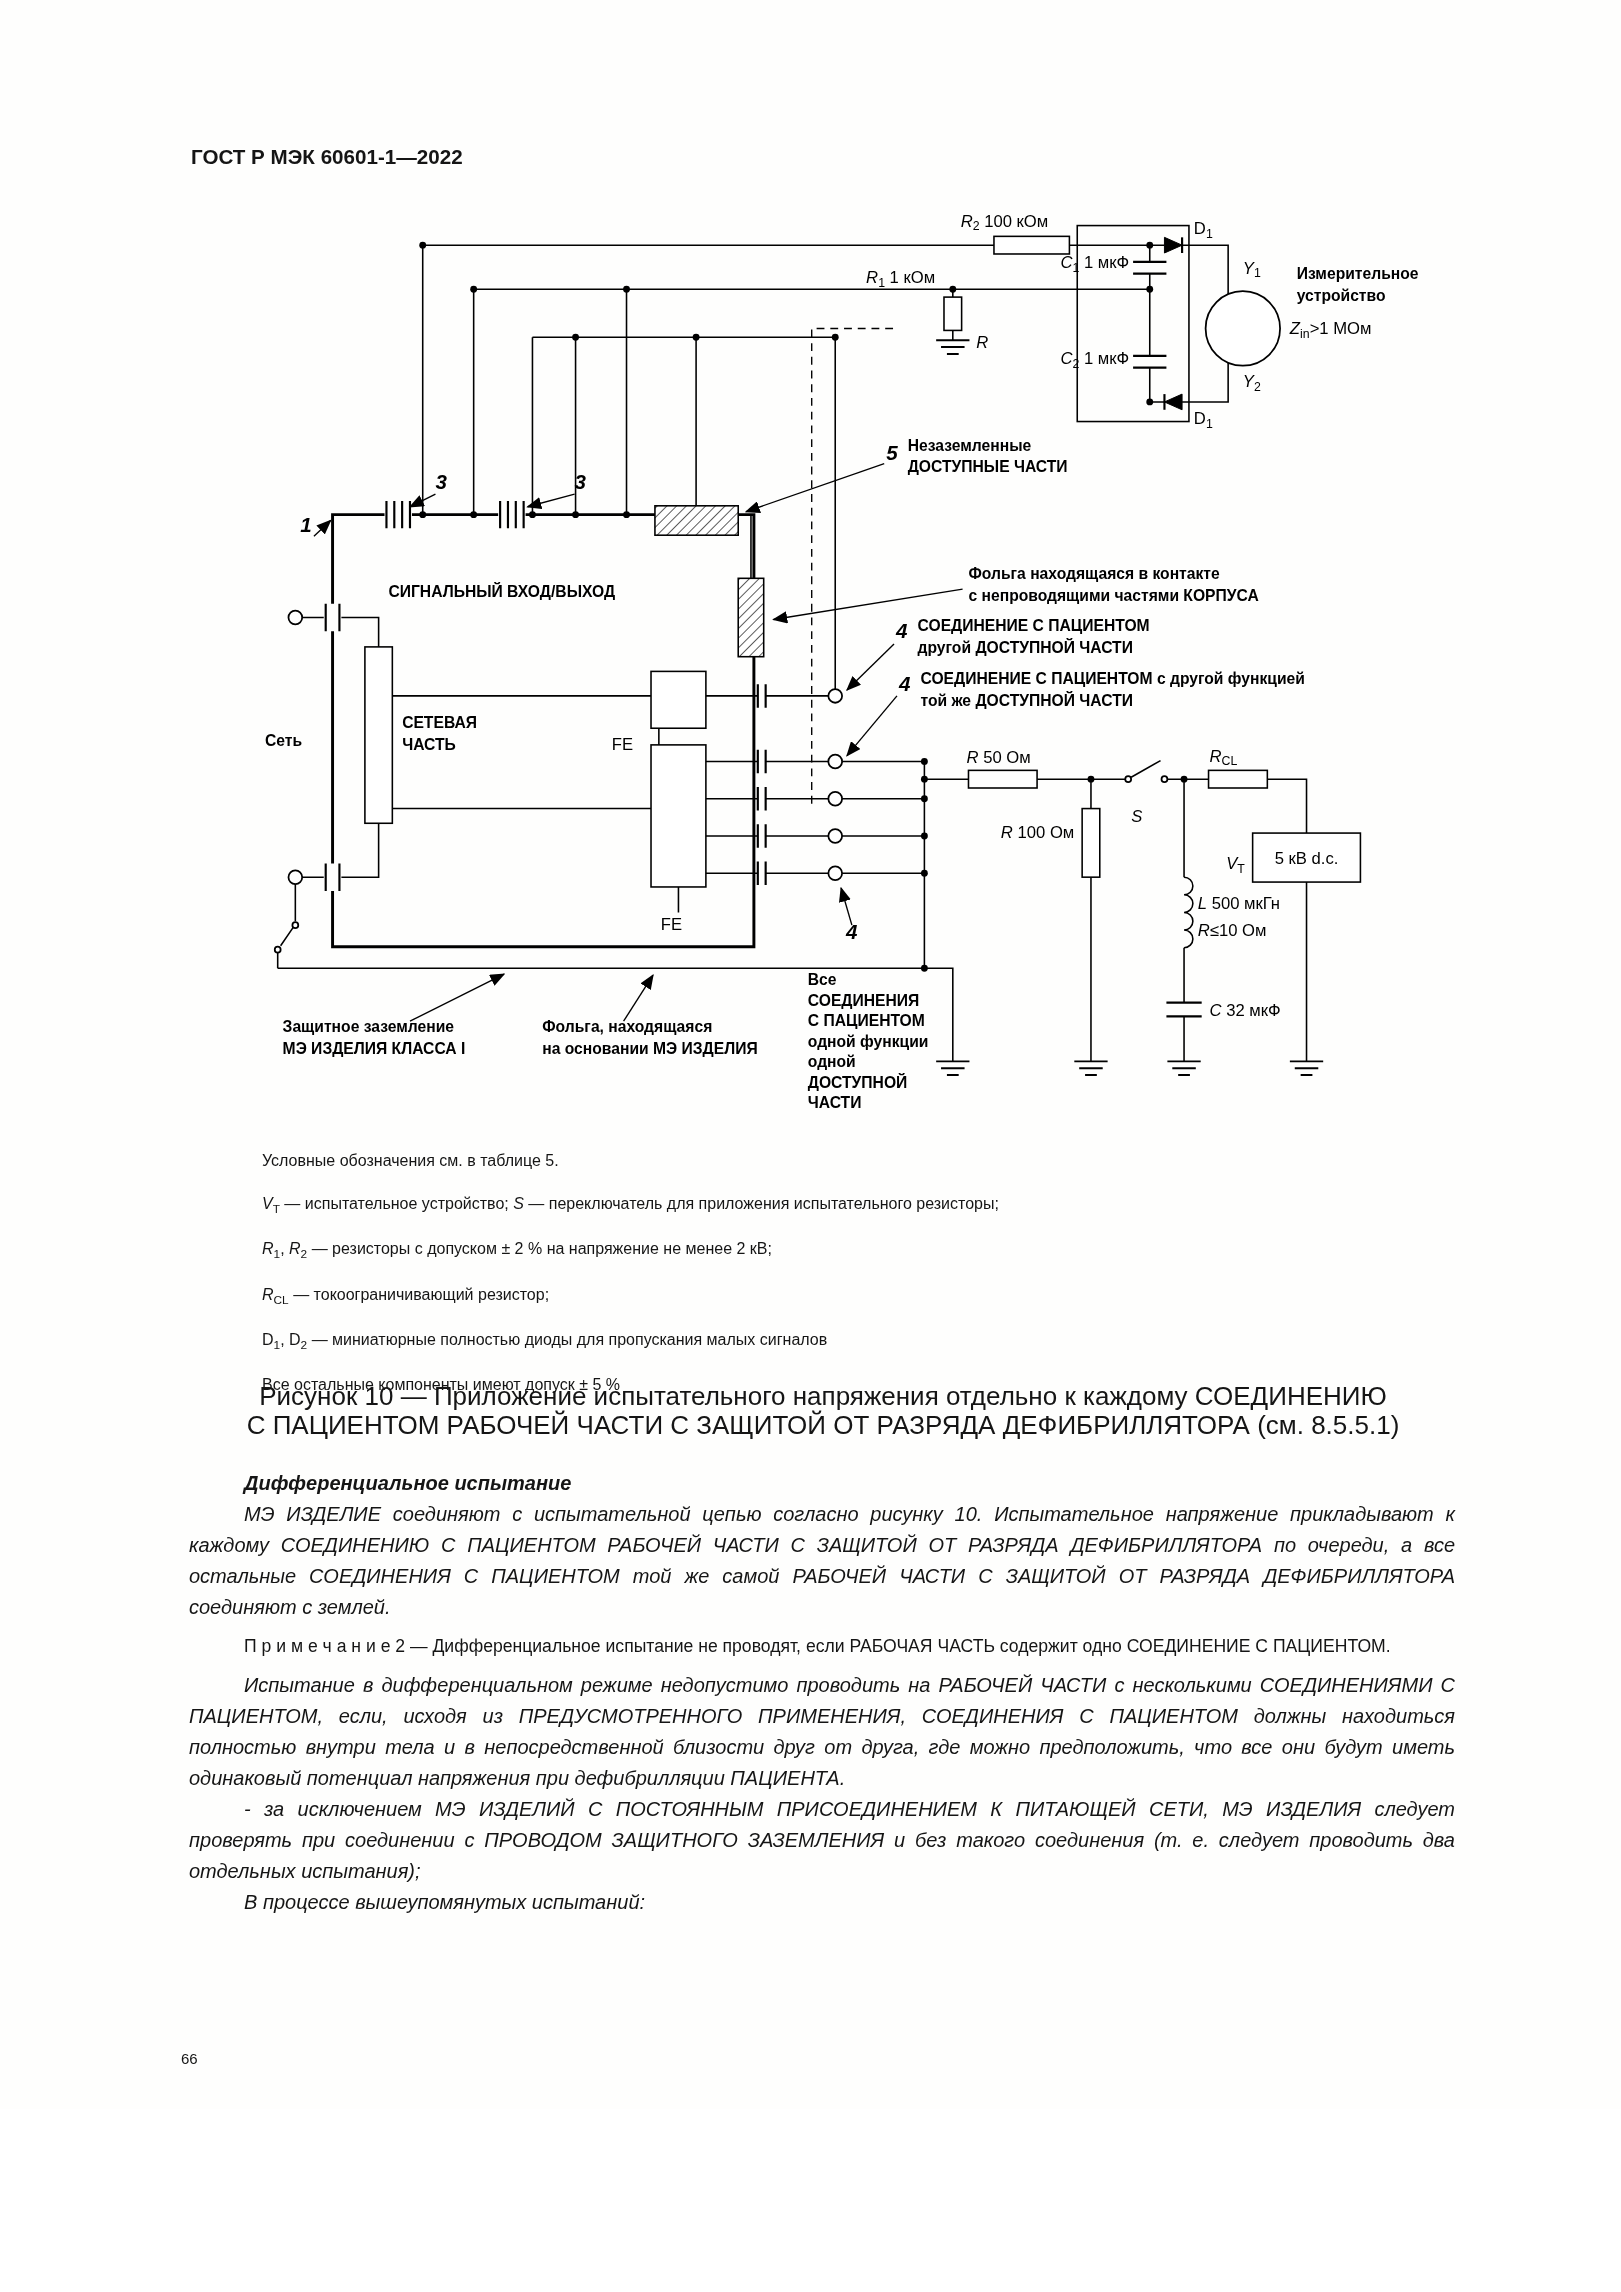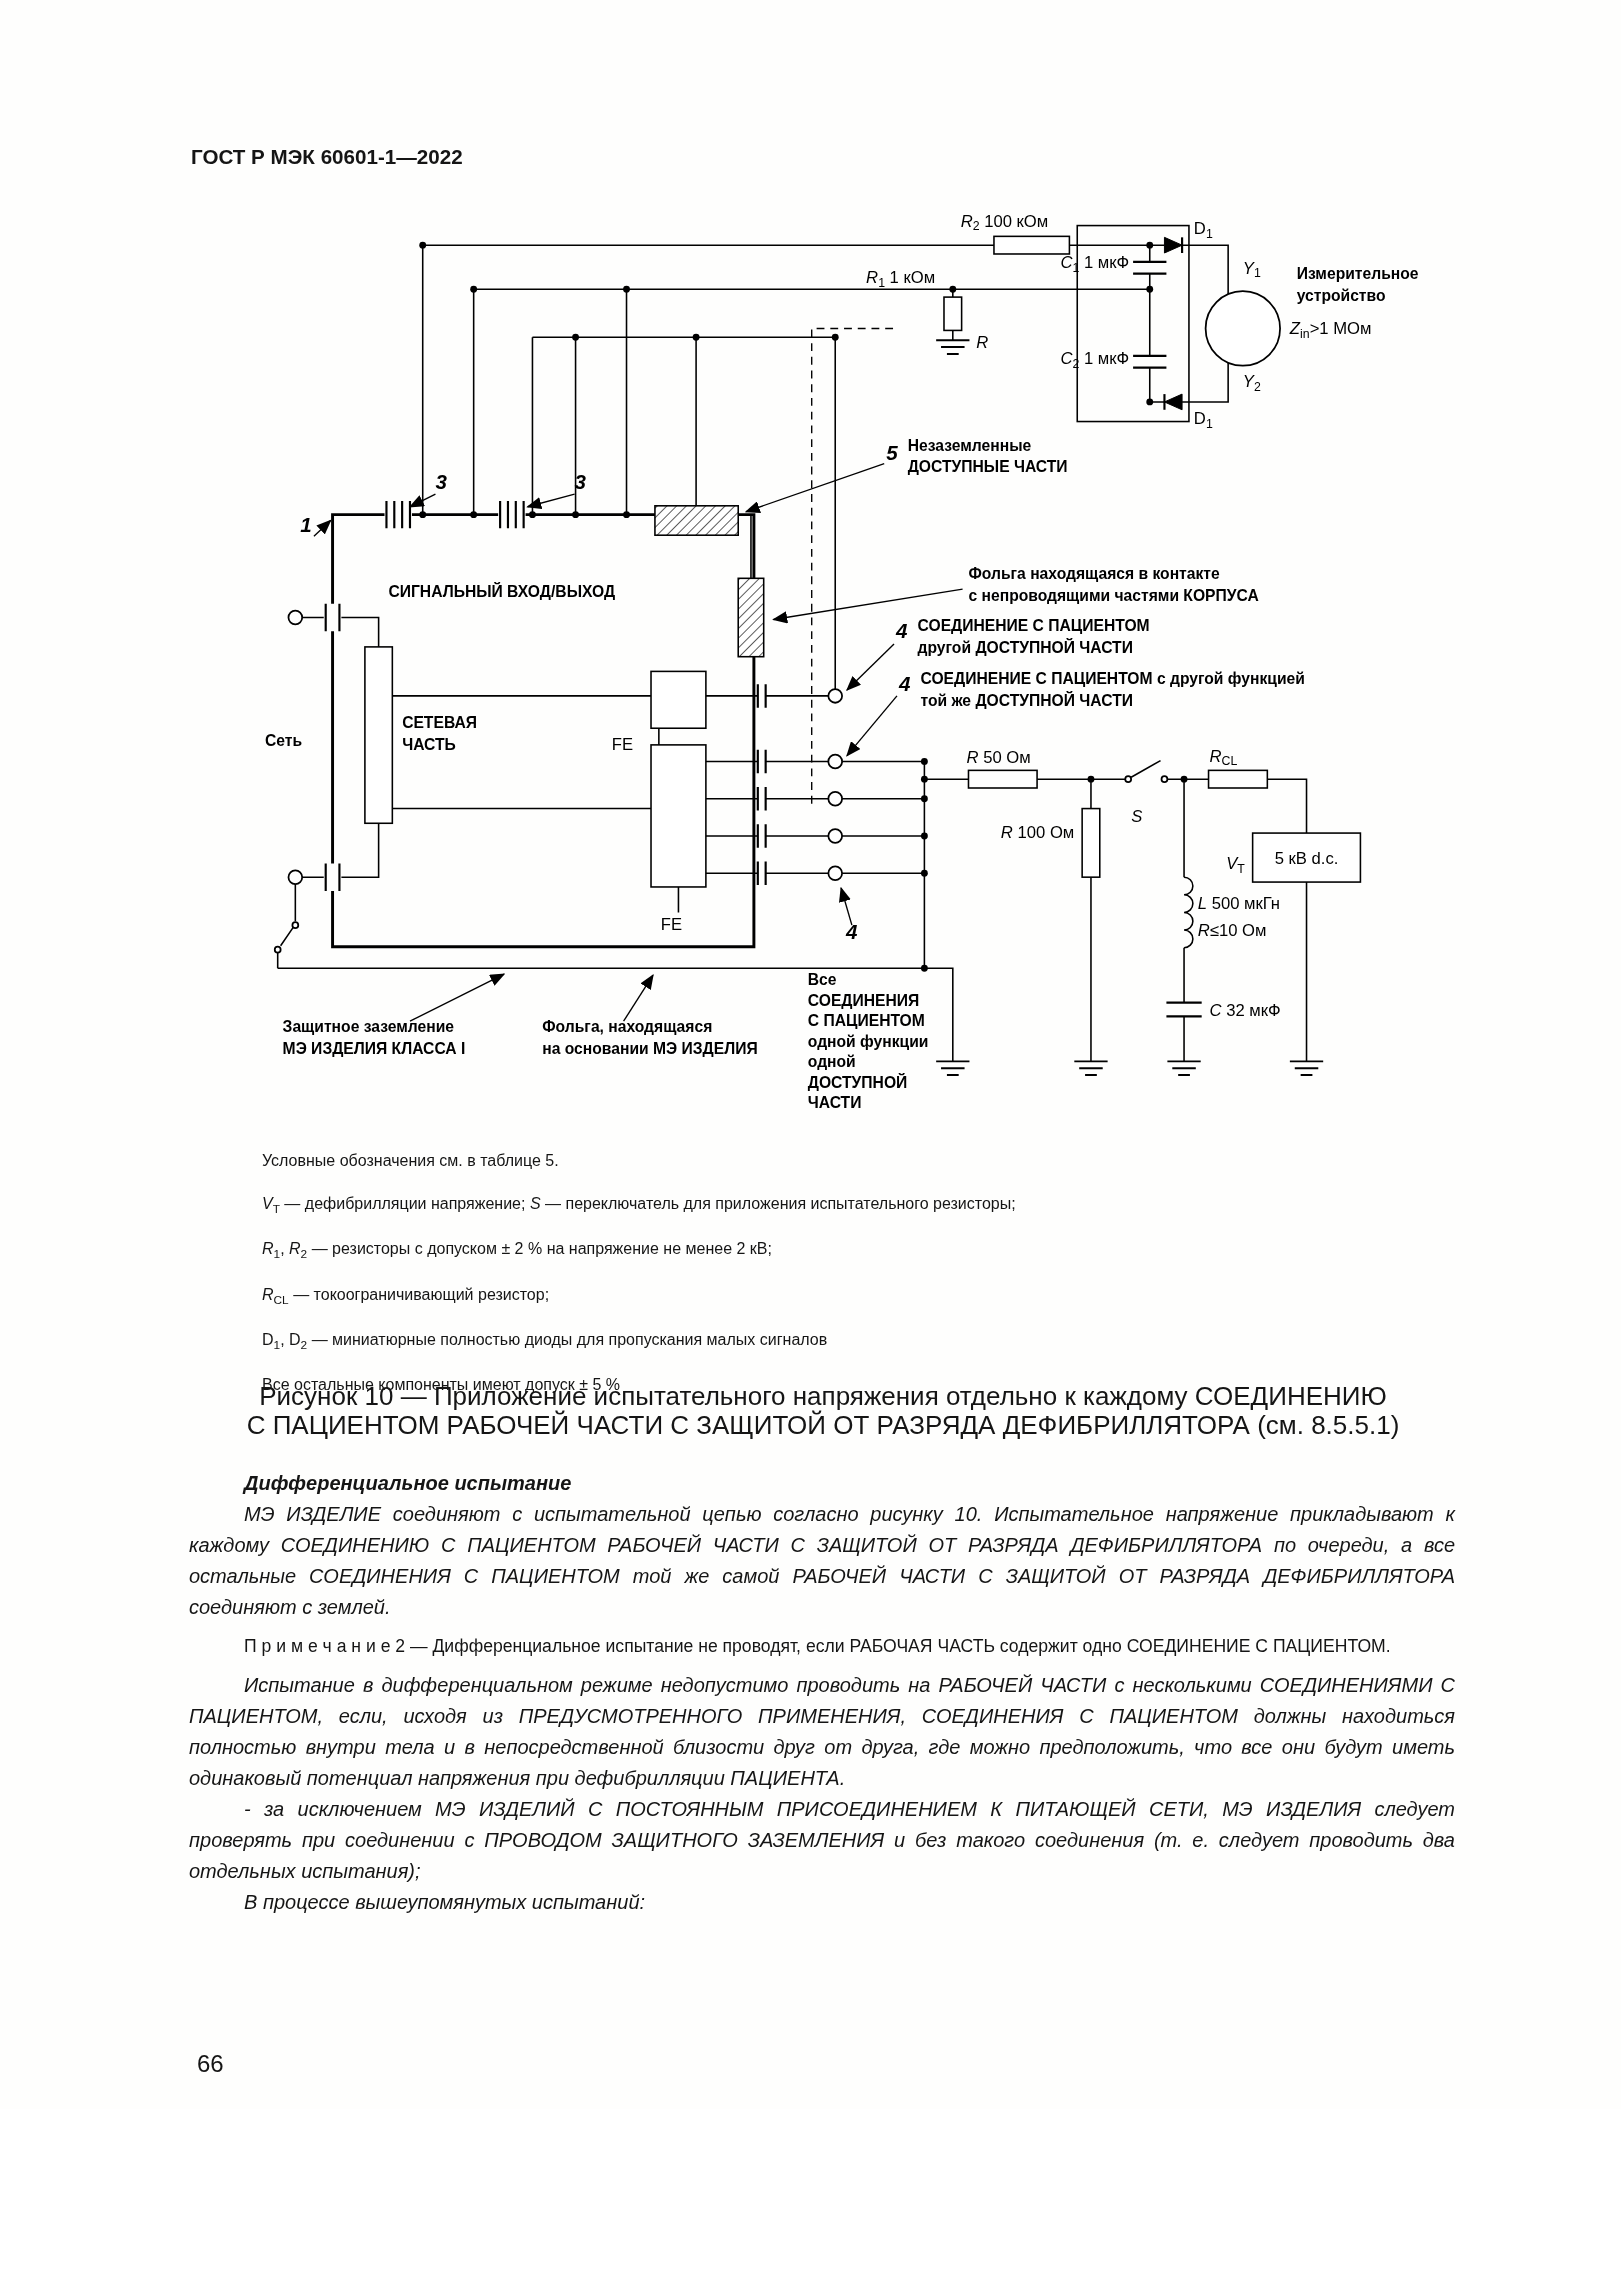--- a/index.html
+++ b/index.html
@@ -16,21 +16,21 @@
   .legend{position:absolute;left:262px;top:1147px;width:1186px;font-size:16px;}
   .legend-intro{line-height:27.4px;margin-bottom:9.8px;}
   .legend-item{line-height:39px;}
   sub{font-size:74%;}
   .caption{position:absolute;left:191px;top:1382px;width:1264px;text-align:center;font-size:26px;line-height:29px;}
   .bodytext{position:absolute;left:189px;top:1458px;width:1266px;font-size:20px;line-height:31px;text-align:justify;}
   .bodytext p{margin:0;text-indent:55px;}
   .bodytext p.h-it{font-weight:bold;font-style:italic;margin-top:10px;}
   .bodytext p.it{font-style:italic;}
   .bodytext p.note{font-size:17.6px;line-height:29px;margin:9px 0;}
-  .pagenum{position:absolute;left:197px;top:2050px;font-size:24px;}
+  .pagenum{position:absolute;left:181px;top:2050px;font-size:15px;}
 </style>
 </head>
 <body>
 
 <div class="page">
 
   <div class="header">ГОСТ Р МЭК 60601-1—2022</div>
 
   <svg class="diagram" width="1215" height="931" viewBox="0 0 1240 950">
     <defs>
@@ -226,21 +226,21 @@
 
       <text class="lbl" x="20" y="848">Защитное заземление</text>
       <text class="lbl" x="20" y="870">МЭ ИЗДЕЛИЯ КЛАССА I</text>
       <text class="lbl" x="285" y="848">Фольга, находящаяся</text>
       <text class="lbl" x="285" y="870">на основании МЭ ИЗДЕЛИЯ</text>
     </g>
   </svg>
 
   <div class="legend">
     <div class="legend-intro">Условные обозначения см. в таблице 5.</div>
-    <div class="legend-item"><span style="font-style: italic;">V</span><sub>T</sub><span> — дефибрилляции напряжение; </span><span style="font-style: italic;">S</span><span> — переключатель для приложения испытательного резисторы;</span></div>
+    <div class="legend-item"><span style="font-style: italic;">V</span><sub>T</sub><span> — испытательное устройство; </span><span style="font-style: italic;">S</span><span> — переключатель для приложения испытательного резисторы;</span></div>
     <div class="legend-item"><span style="font-style: italic;">R</span><sub>1</sub><span>, </span><span style="font-style: italic;">R</span><sub>2</sub><span> — резисторы с допуском ± 2 % на напряжение не менее 2 кВ;</span></div>
     <div class="legend-item"><span style="font-style: italic;">R</span><sub>CL</sub><span> — токоограничивающий резистор;</span></div>
     <div class="legend-item"><span>D</span><sub>1</sub><span>, D</span><sub>2</sub><span> — миниатюрные полностью диоды для пропускания малых сигналов</span></div>
     <div class="legend-item"><span>Все остальные компоненты имеют допуск ± 5 %</span></div>
   </div>
 
   <div class="caption">
     <div>Рисунок 10 — Приложение испытательного напряжения отдельно к каждому СОЕДИНЕНИЮ</div>
     <div>С ПАЦИЕНТОМ РАБОЧЕЙ ЧАСТИ С ЗАЩИТОЙ ОТ РАЗРЯДА ДЕФИБРИЛЛЯТОРА (см. 8.5.5.1)</div>
   </div>

